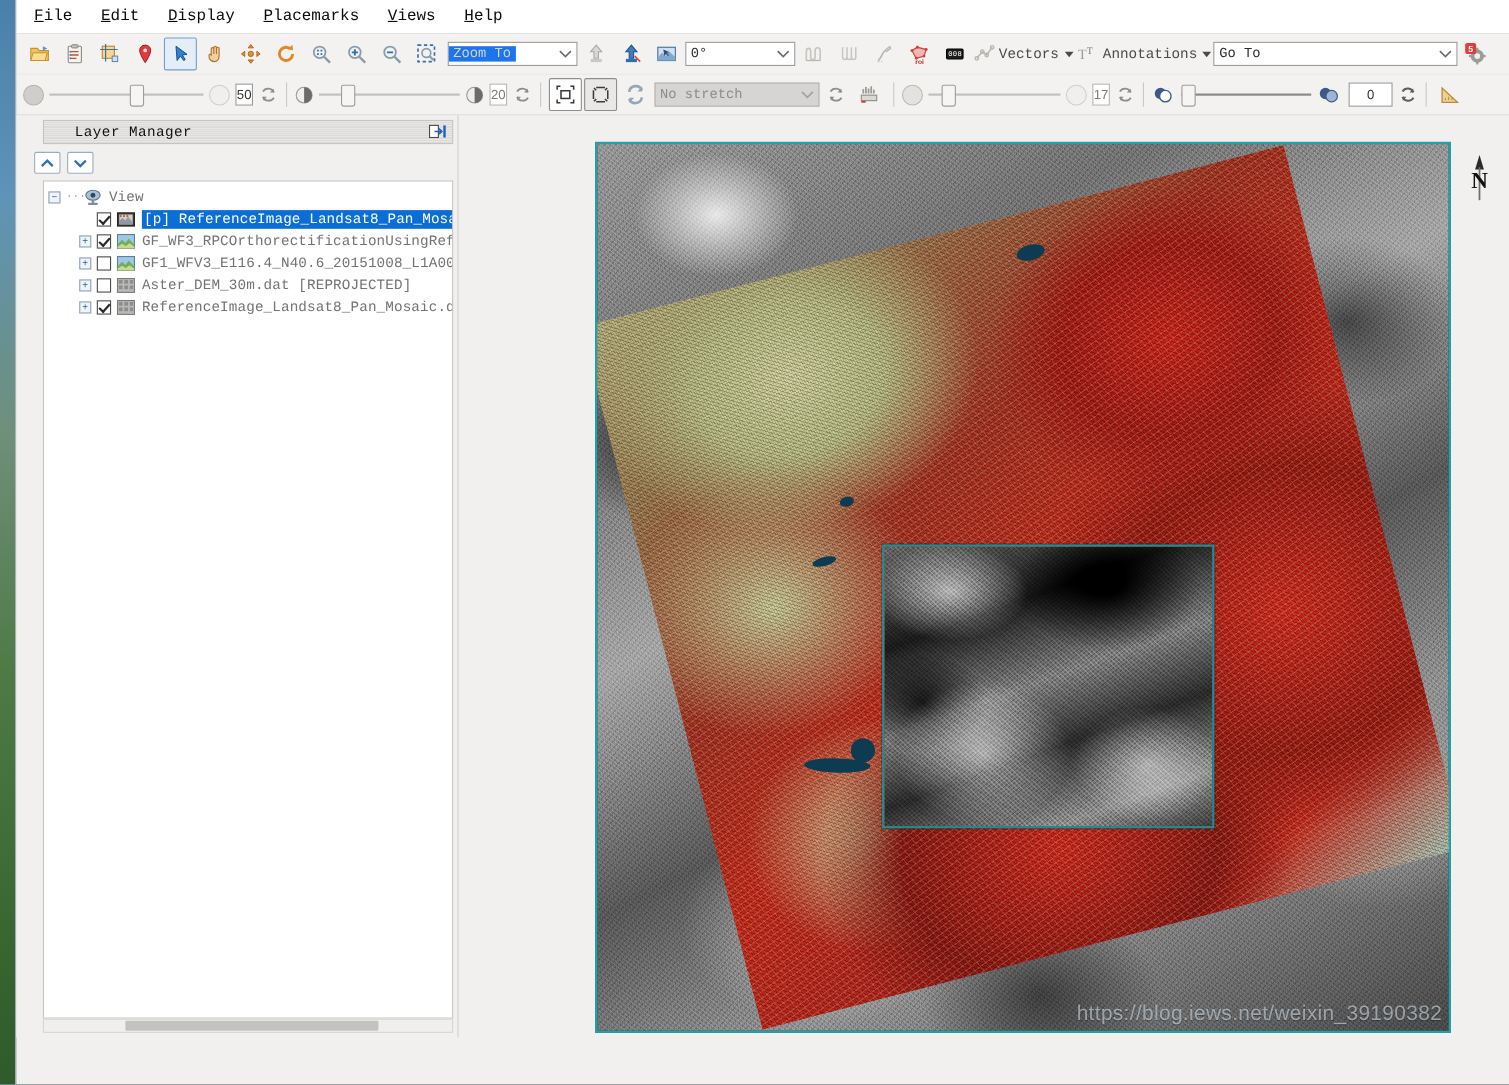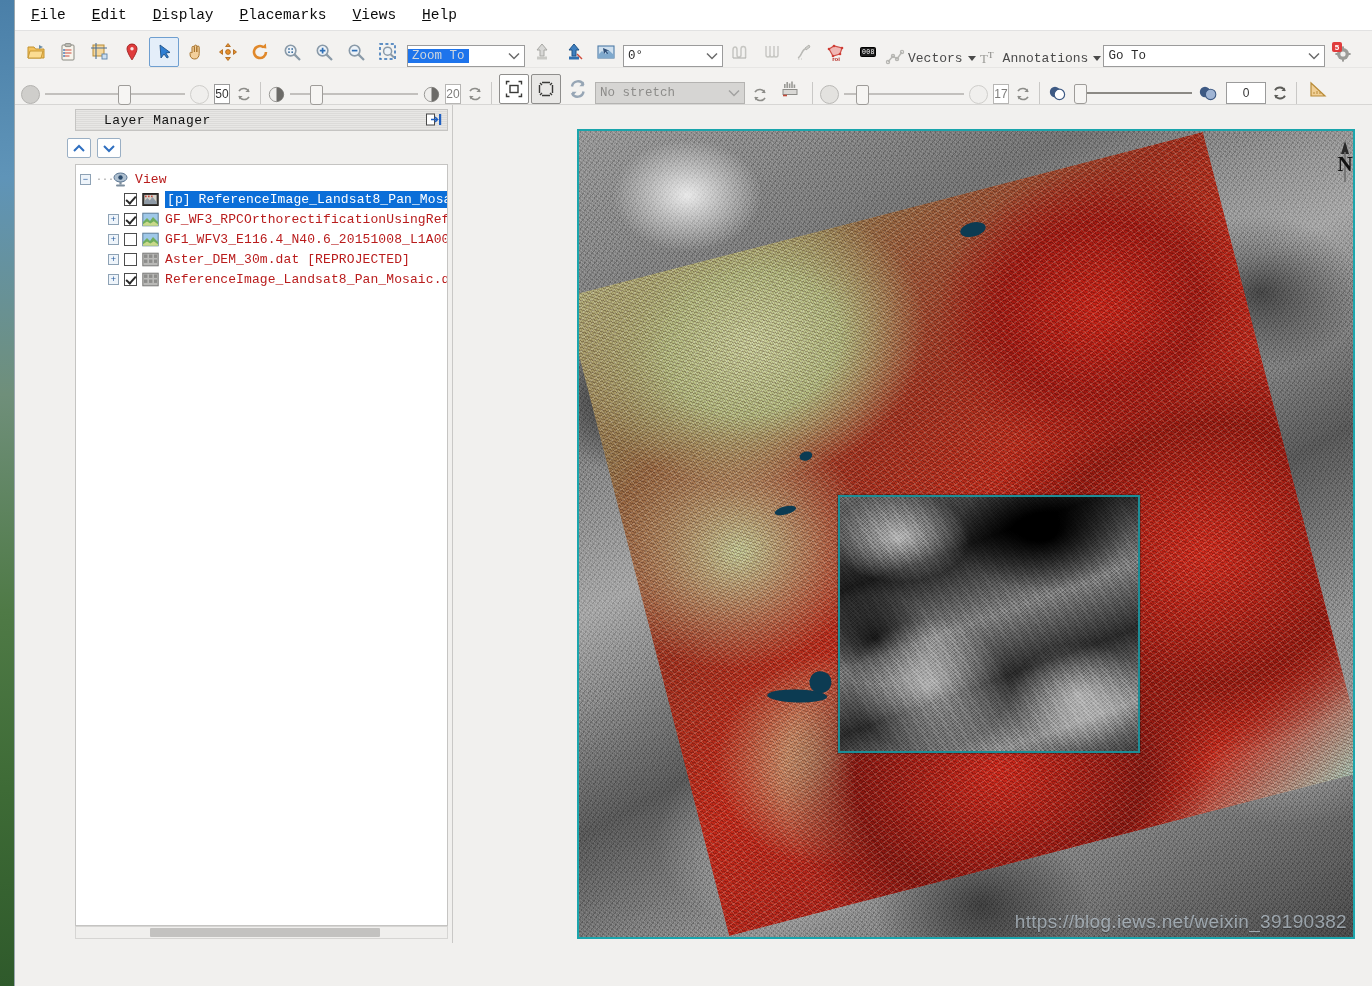--- a/index.html
+++ b/index.html
@@ -44,21 +44,21 @@
     padding-left:14px;gap:22px;border-bottom:1px solid #e2e2e2;
   }
   #menubar .menu-item{
     font-size:14.5px;color:#0b0b0b;cursor:default;padding:2px 2px;
     font-family:Liberation Mono, monospace;
   }
   #menubar .menu-item .mn{text-decoration:underline;}
 
   
   .toolbar{
-    background:#f3f2f0;display:flex;align-items:flex-end;
+    background:#f3f2f0;display:flex;align-items:center;
     padding:0 6px;gap:2px;
   }
   #toolbar1{height:36px;border-bottom:1px solid #e7e6e4;}
   #toolbar2{height:36px;border-bottom:1px solid #d7d6d4;}
 
   .tb-btn{
     width:28px;height:28px;display:flex;align-items:center;justify-content:center;
     border:1px solid transparent;border-radius:2px;flex:none;cursor:default;
   }
   .tb-btn.active{border:1px solid #6f9fd0;background:#e4eef9;}
@@ -108,21 +108,21 @@
   }
   .sl-box.dim{color:#7d7c7a;border-color:#b7b6b4;}
   .circle-ic{border-radius:50%;flex:none;}
 
   
   #content{display:flex;height:838px;background:#f1f0ee;}
 
   
   #layer-panel{
     width:402px;flex:none;background:#f1f0ee;display:flex;flex-direction:column;
-    border-right:1px solid #c9c8c6;box-sizing:border-box;margin-left:36px;
+    border-right:1px solid #c9c8c6;box-sizing:border-box;
   }
   #lm-header{
     height:22px;margin:4px 4px 0 24px;
     background:repeating-linear-gradient(180deg,#e8e7e5 0px,#e8e7e5 1px,#dcdbd9 1px,#dcdbd9 2px);
     border:1px solid #c5c4c2;display:flex;align-items:center;
     justify-content:space-between;padding:0 4px;box-sizing:border-box;
   }
   #lm-header .lm-title{
     font-size:13px;color:#111;font-family:"Liberation Mono","DejaVu Sans Mono",monospace;
     padding-left:24px;letter-spacing:.4px;
@@ -149,21 +149,21 @@
   .cbox{
     width:13px;height:13px;border:1px solid #4c4c4c;background:#fff;flex:none;
     margin-right:5px;position:relative;box-sizing:border-box;
   }
   .cbox.on:after{
     content:"";position:absolute;left:3px;top:0px;width:4px;height:8px;
     border:solid #2a2a2a;border-width:0 2px 2px 0;transform:rotate(42deg);
   }
   .licon{width:17px;height:15px;flex:none;margin-right:6px;}
   .tlabel{
-    font-size:13px;color:#b91c1c;letter-spacing:.1px;
+    font-size:13px;color:#737373;letter-spacing:.1px;
     font-family:"Liberation Mono","DejaVu Sans Mono",monospace;
   }
   .tnode.selected .tlabel{background:#0b6ed8;color:#ffffff;padding:1px 2px;}
   #hscroll{
     height:13px;margin:0 4px 4px 24px;background:#f0efed;border:1px solid #d6d5d3;
     position:relative;box-sizing:border-box;
   }
   #hscroll .thumb{position:absolute;left:74px;top:1px;width:230px;height:9px;background:#c3c2c0;border-radius:1px;}
 
   

